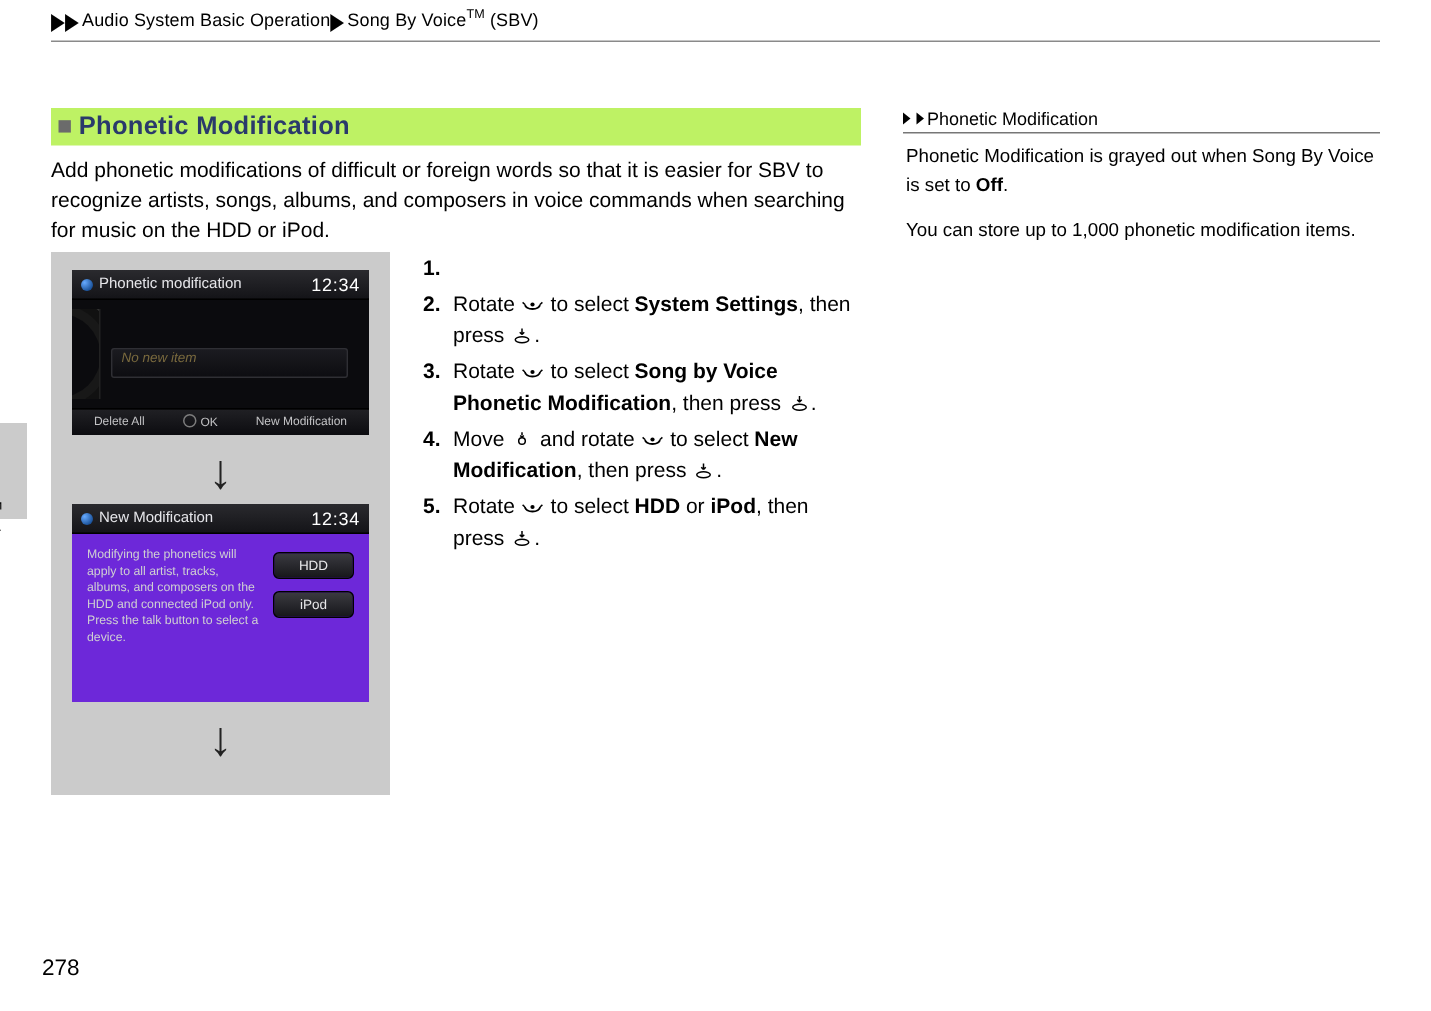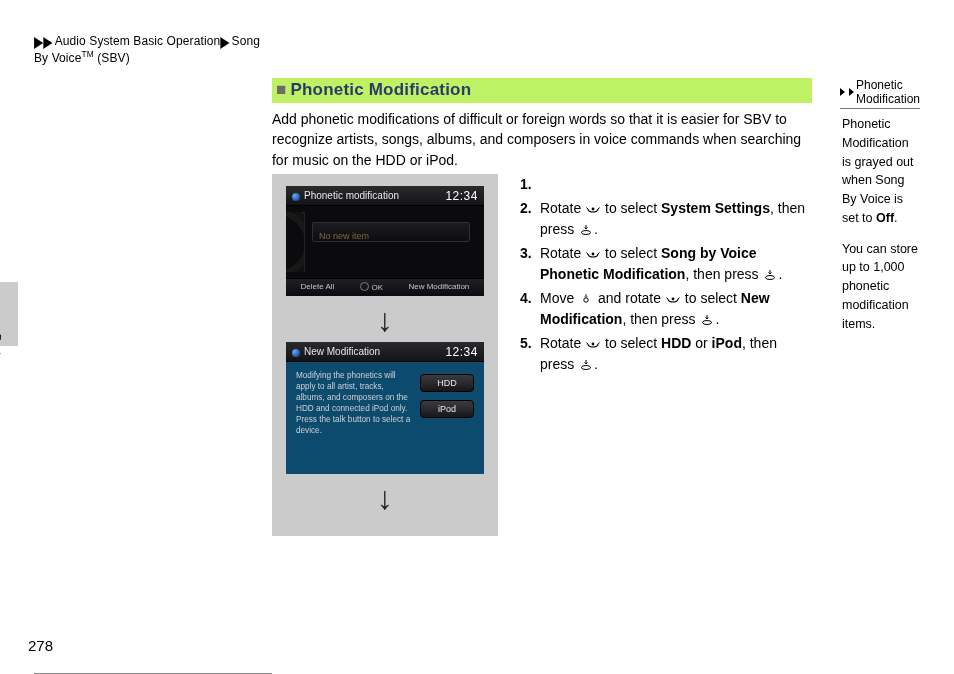--- a/index.html
+++ b/index.html
@@ -6,25 +6,25 @@
     margin:0;
     font-family:"Helvetica Neue",Arial,sans-serif;
     background:#fff;
     color:#000;
     width:954px;
     height:674px;
     position:relative;
     overflow:hidden;
   }
   .page{
-    padding:34px 34px 0 34px;
+    padding:4px 34px 0 34px;
     box-sizing:border-box;
     height:100%;
     display:flex;
-    flex-direction:row;
+    flex-direction:column;
   }
   
   .bc{
     font-size:12px;
     letter-spacing:.1px;
     padding-bottom:6px;
     border-bottom:1px solid #8a8a8a;
     font-weight:500;
   }
   .bc .arr{
@@ -96,24 +96,24 @@
   }
   .dev-head .dot{
     width:8px;height:8px;border-radius:50%;
     background:radial-gradient(circle at 30% 30%,#6af,#037);
     margin-right:4px;display:inline-block;vertical-align:middle;
   }
   .dev-head .t{color:#e6e6ea;}
   .dev-head .clk{color:#fff;font-size:12px;letter-spacing:.5px;margin-left:15px;}
   .dev-body{height:72px;position:relative;background:#0b0b0e;}
   .dev-body .slot{
-    position:absolute;left:26px;right:14px;top:16px;height:18px;
+    position:absolute;left:26px;right:14px;top:32px;height:18px;
     border:1px solid #2f2f34;border-radius:2px;
     background:linear-gradient(#1b1b20,#0d0d11);
-    display:flex;align-items:flex-end;padding:0 6px;color:#7a6a3e;
+    display:flex;align-items:flex-start;padding:0 6px;color:#7a6a3e;font-style:italic;
   }
   .dev-body .disc{
     position:absolute;left:0;top:6px;width:18px;height:60px;
     border-right:1px solid #222;overflow:hidden;
   }
   .dev-body .disc::before{
     content:"";position:absolute;left:-50px;top:-10px;width:80px;height:80px;
     border-radius:50%;border:1px solid #333;
     box-shadow:0 0 0 6px #111 inset,0 0 0 12px #181818 inset;
   }
@@ -124,21 +124,21 @@
     border-top:1px solid #000;
   }
   .dev-foot span{opacity:.9}
   .dev-foot .ok::before{
     content:"";display:inline-block;width:7px;height:7px;border-radius:50%;
     border:1px solid #888;margin-right:3px;vertical-align:-1px;
   }
   
   .dev-body2{
     display:flex;gap:8px;padding:8px 10px 12px 10px;
-    background:#0c4a6e;min-height:92px;
+    background:#6d28d9;min-height:92px;
   }
   .dev-body2 .txt{
     flex:1;font-size:8.2px;line-height:1.35;color:#cfcfd2;
   }
   .dev-body2 .btns{
     width:54px;display:flex;flex-direction:column;gap:8px;padding-top:4px;
   }
   .dev-body2 .btns div{
     background:linear-gradient(#3a3a40,#17171b);
     border-radius:4px;text-align:center;padding:3px 0;

